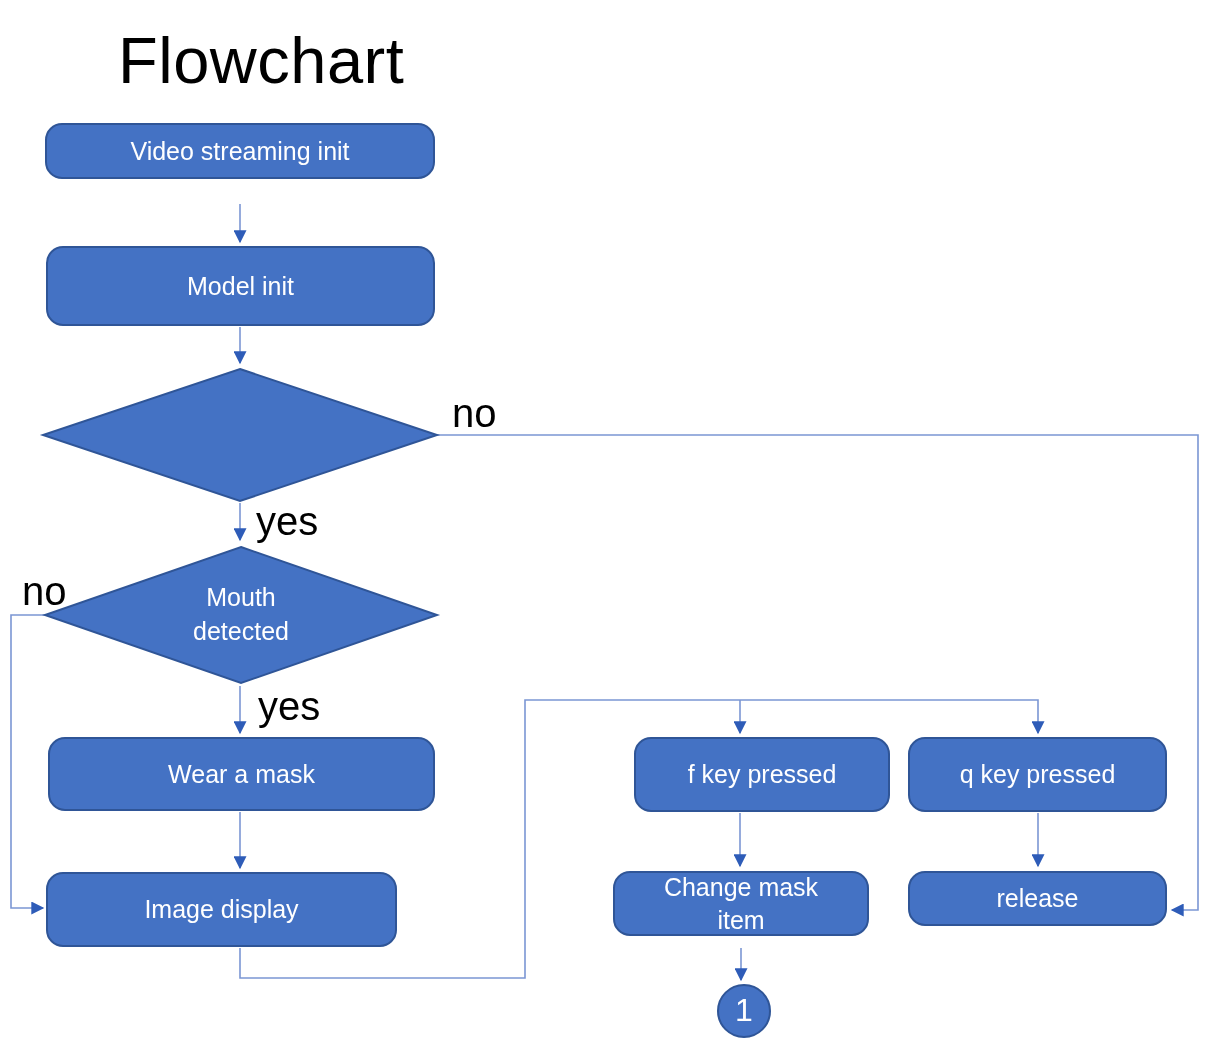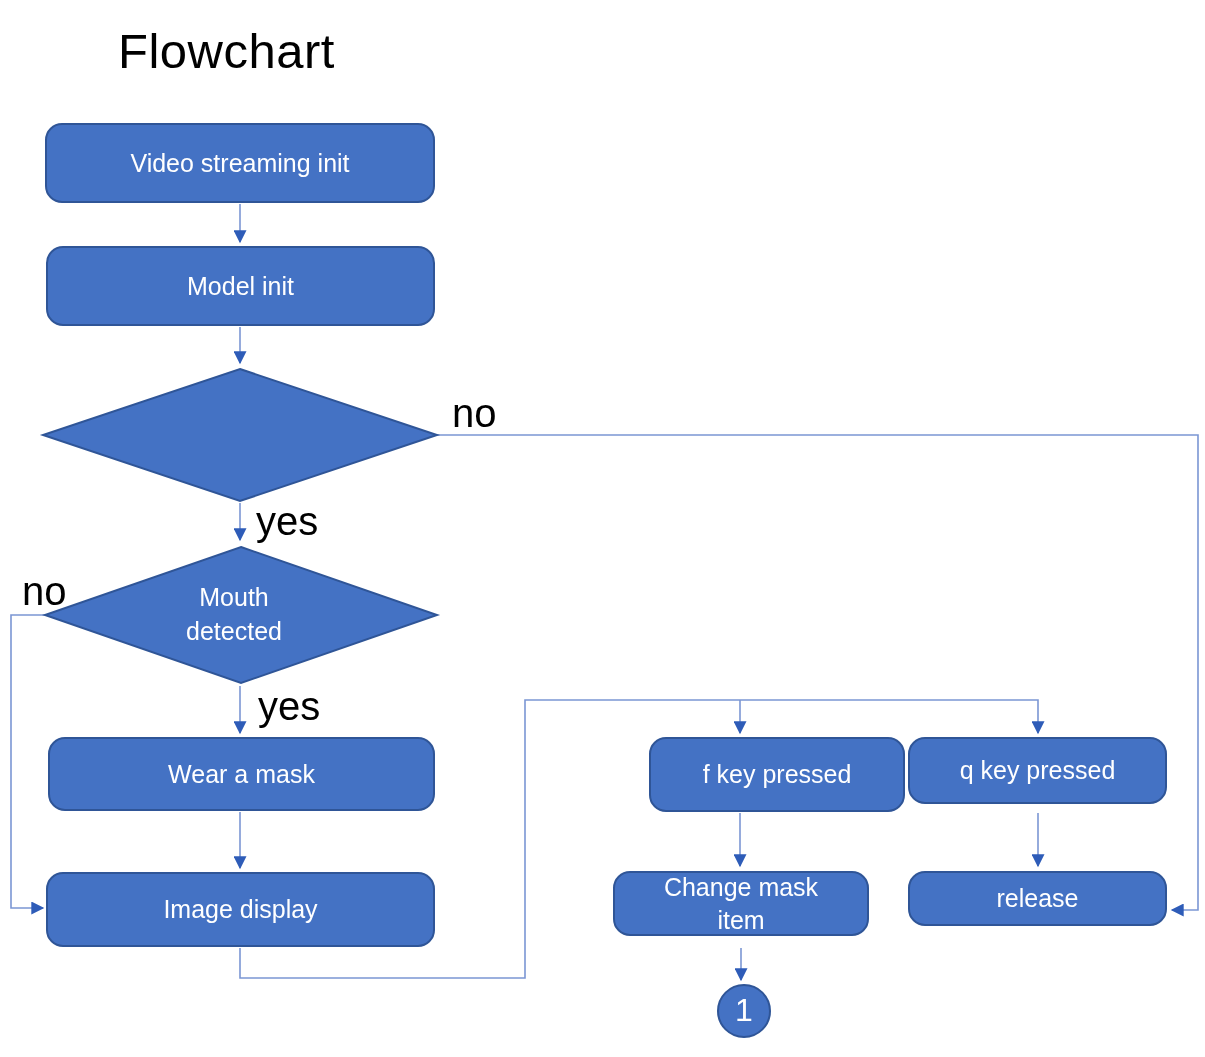--- a/index.html
+++ b/index.html
@@ -14,21 +14,21 @@
   html,body{margin:0;padding:0;background:#e8e8e8;}
   .canvas{
     position:relative;
     width:1205px;height:1057px;
     background:var(--background);
     font-family:"Liberation Sans","DejaVu Sans",sans-serif;
     overflow:hidden;
   }
   .diagram-title{
     position:absolute;left:118px;top:22px;
-    font-size:49px;line-height:1.2;color:var(--label-text);
+    font-size:65px;line-height:1.2;color:var(--label-text);
     letter-spacing:0.5px;
   }
   .node{
     position:absolute;
     display:flex;align-items:center;justify-content:center;
     text-align:center;
     box-sizing:border-box;
   }
   .process{
     background:var(--node-fill);
@@ -86,54 +86,54 @@
     <path class="edge" marker-end="url(#arw)" d="M740 813 V866"></path>
     <path class="edge" marker-end="url(#arw)" d="M1038 813 V866"></path>
     <path class="edge" marker-end="url(#arw)" d="M741 948 V980"></path>
 
     <polygon class="diamond-shape" points="240,369 437,435 240,501 43,435"></polygon>
     <polygon class="diamond-shape" points="241,547 437,615 241,683 45,615"></polygon>
   </svg>
 
   <div class="diagram-title">Flowchart</div>
 
-  <div class="node process" style="left:45px;top:123px;width:390px;height:80px">
+  <div class="node process" style="left:45px;top:123px;width:390px;height:56px">
     <span class="node-label">Video streaming init</span>
   </div>
 
   <div class="node process" style="left:48px;top:737px;width:387px;height:74px">
     <span class="node-label">Wear a mask</span>
   </div>
 
   <div class="node process" style="left:46px;top:246px;width:389px;height:80px">
     <span class="node-label">Model init</span>
   </div>
 
-  <div class="node process" style="left:46px;top:872px;width:389px;height:75px">
+  <div class="node process" style="left:46px;top:872px;width:351px;height:75px">
     <span class="node-label">Image display</span>
   </div>
 
-  <div class="node process" style="left:649px;top:737px;width:256px;height:75px">
+  <div class="node process" style="left:634px;top:737px;width:256px;height:75px">
     <span class="node-label">f key pressed</span>
   </div>
 
-  <div class="node process" style="left:908px;top:737px;width:259px;height:67px">
+  <div class="node process" style="left:908px;top:737px;width:259px;height:75px">
     <span class="node-label">q key pressed</span>
   </div>
 
   <div class="node process" style="left:613px;top:871px;width:256px;height:65px">
     <span class="node-label" style="max-width:195px">Change mask item</span>
   </div>
 
   <div class="node process" style="left:908px;top:871px;width:259px;height:55px">
     <span class="node-label">release</span>
   </div>
 
 
-  <div class="diamond-label" style="left:154px;top:580px;width:160px;height:70px">Mouth detected</div>
+  <div class="diamond-label" style="left:161px;top:580px;width:160px;height:70px">Mouth detected</div>
 
   <div class="node circle-node" style="left:717px;top:984px;width:54px;height:54px">
     <span class="node-label">1</span>
   </div>
 
   <div class="edge-label" style="left:452px;top:393px">no</div>
   <div class="edge-label" style="left:256px;top:501px">yes</div>
   <div class="edge-label" style="left:22px;top:571px">no</div>
   <div class="edge-label" style="left:258px;top:686px">yes</div>
 

